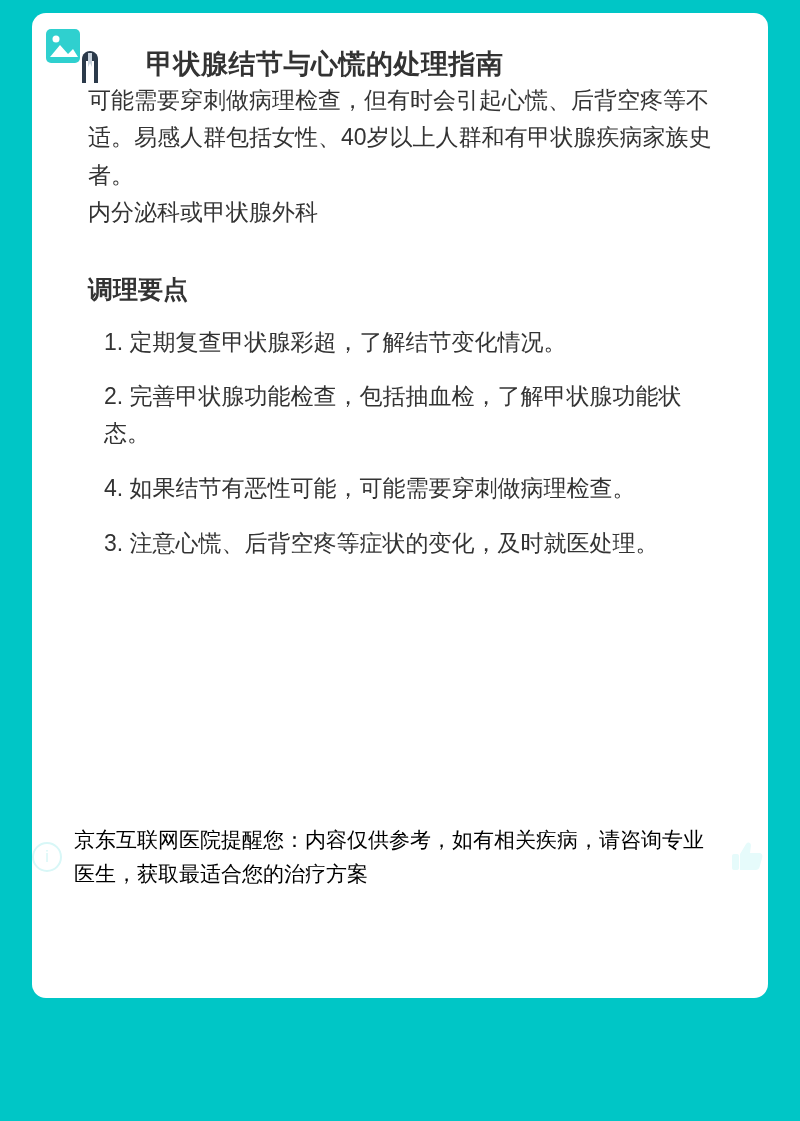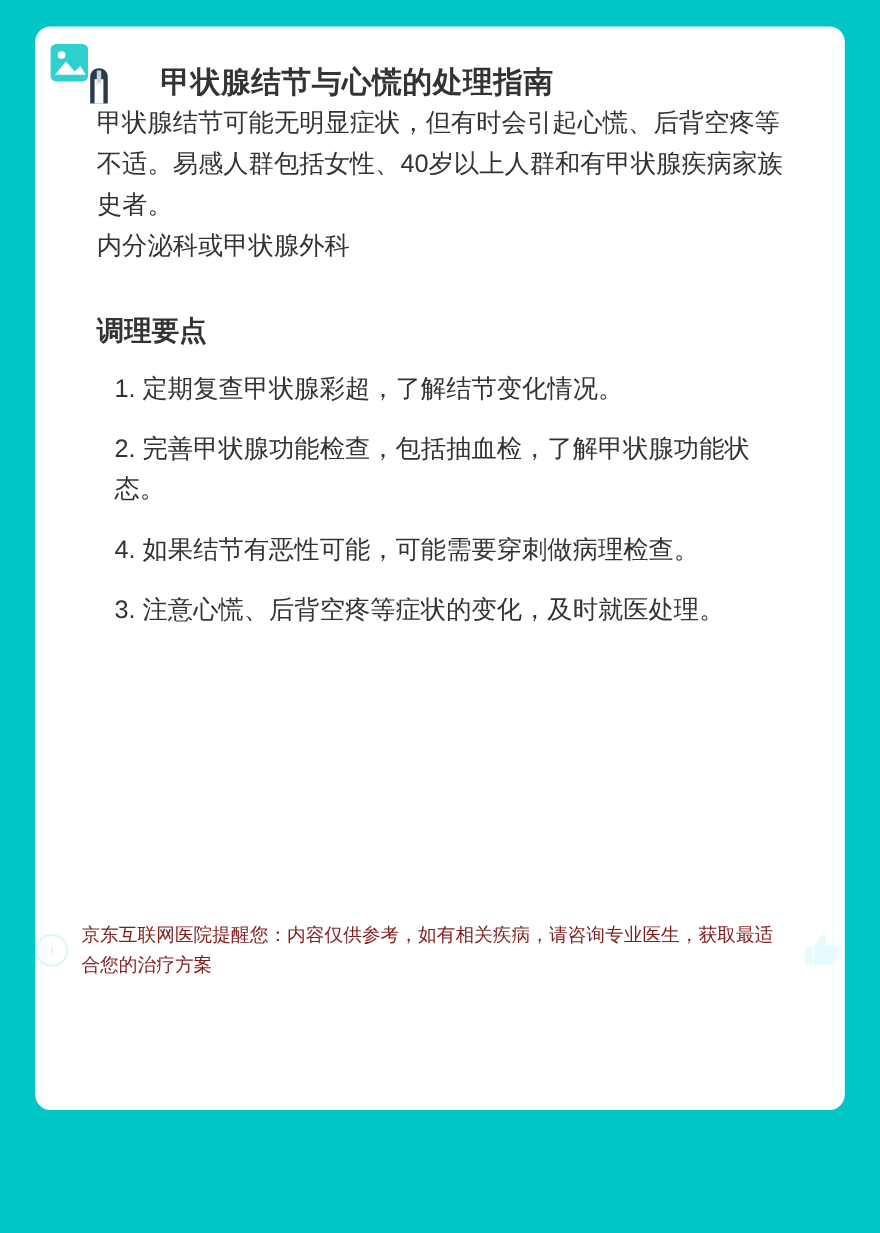--- a/index.html
+++ b/index.html
@@ -11,21 +11,21 @@
     height: 1121px;
     background: #00c6c6;
     font-family: "Liberation Sans", sans-serif;
     -webkit-font-smoothing: antialiased;
   }
   .page {
     position: relative;
     width: 800px;
     height: 910px;
     box-sizing: border-box;
-    padding: 24px 32px 0 32px;
+    padding: 13px 32px 0 32px;
   }
   .card {
     position: relative;
     background: #ffffff;
     border-radius: 14px;
     box-sizing: border-box;
     padding: 34px 28px 30px 28px;
     min-height: 985px;
   }
   .doc-icon {
@@ -92,23 +92,23 @@
     border-radius: 50%;
     border: 2px solid #d8f7f7;
     color: #d8f7f7;
     font-size: 16px;
     line-height: 26px;
     text-align: center;
     flex: 0 0 auto;
   }
   .footer-text {
     flex: 1 1 auto;
-    font-size: 17px;
+    font-size: 21px;
     line-height: 1.65;
-    color: #7f1d1d;
+    color: #000000;
   }
   .thumb {
     flex: 0 0 auto;
     width: 40px;
     height: 40px;
     color: #e6fbfb;
   }
 </style>
 </head>
 <body>
@@ -122,21 +122,21 @@
         <circle cx="14" cy="16" r="3.5" fill="#ffffff"></circle>
         <path d="M8 34 L18 22 L26 31 L31 26 L36 34 Z" fill="#ffffff"></path>
         <path d="M40 60 L40 36 C40 31 44 28 48 28 C52 28 56 31 56 36 L56 60 Z" fill="#2b3a4a"></path>
         <path d="M44 60 L44 38 L52 38 L52 60 Z" fill="#ffffff"></path>
         <path d="M46 30 L50 30 L50 44 L48 40 L46 44 Z" fill="#c8d2dc"></path>
       </svg>
     </span>
 
     <h1 class="title">甲状腺结节与心慌的处理指南</h1>
 
-    <p class="para">甲状腺结节可能无明显症状，但有时会引起心慌、后背空疼等不适。易感人群包括女性、40岁以上人群和有甲状腺疾病家族史者。</p>
+    <p class="para">可能需要穿刺做病理检查，但有时会引起心慌、后背空疼等不适。易感人群包括女性、40岁以上人群和有甲状腺疾病家族史者。</p>
 
     <p class="plain">内分泌科或甲状腺外科</p>
 
     <h2 class="section-head">调理要点</h2>
     <ul class="list">
       <li>1. 定期复查甲状腺彩超，了解结节变化情况。</li>
       <li>2. 完善甲状腺功能检查，包括抽血检，了解甲状腺功能状态。</li>
       <li>4. 如果结节有恶性可能，可能需要穿刺做病理检查。</li>
       <li>3. 注意心慌、后背空疼等症状的变化，及时就医处理。</li>
     </ul>

